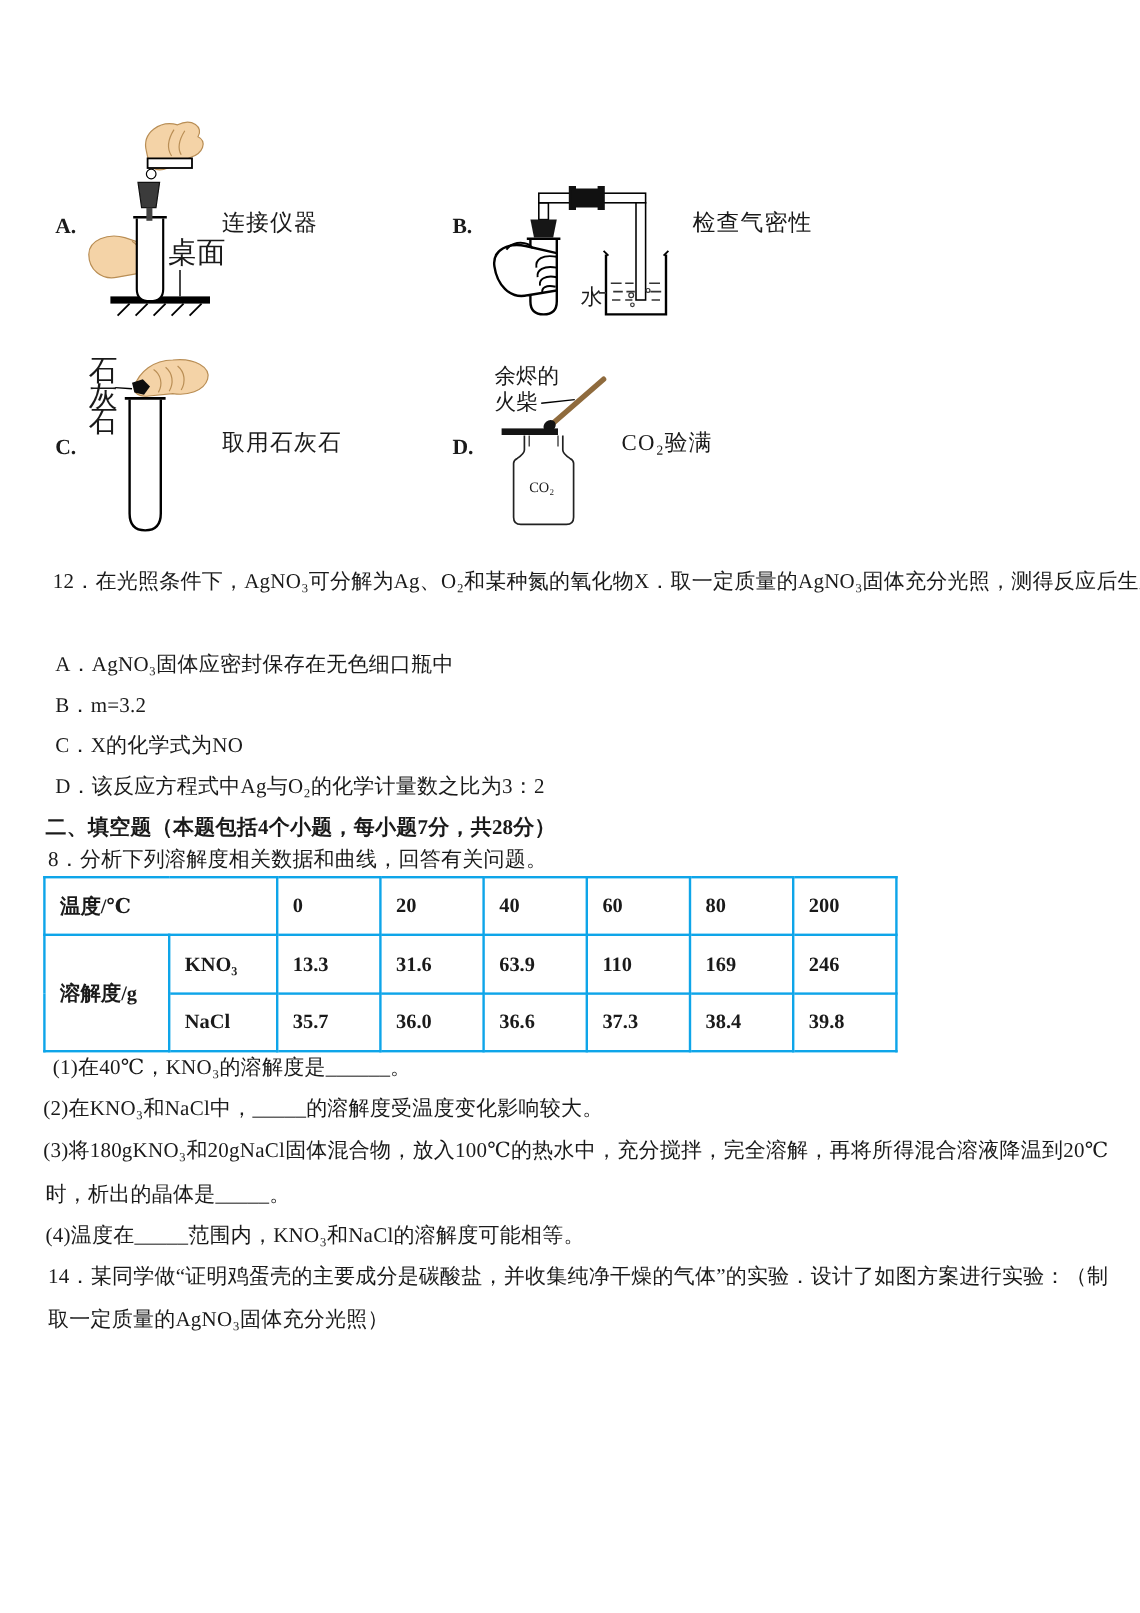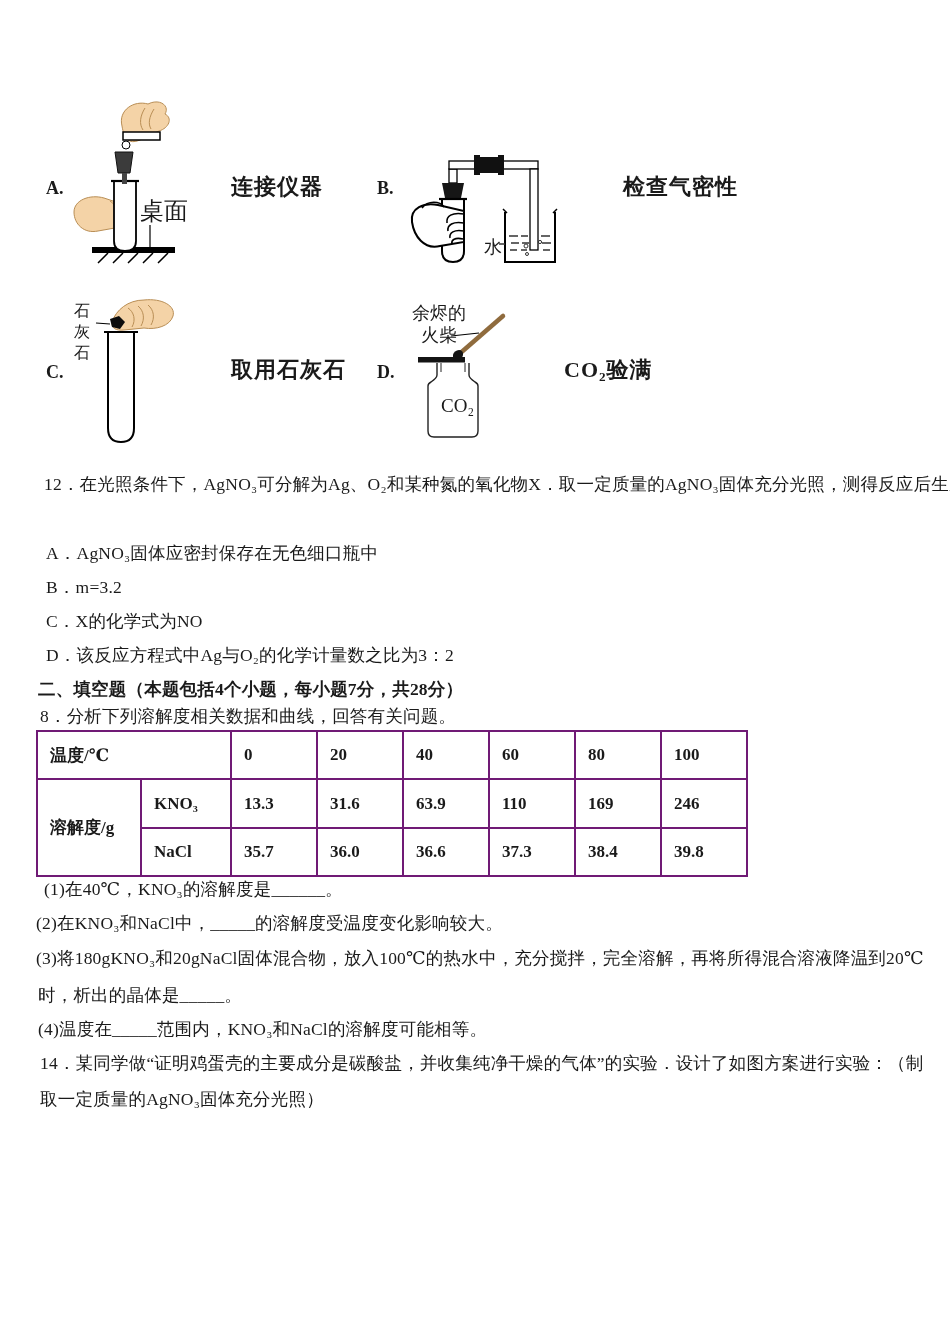--- a/index.html
+++ b/index.html
@@ -18,40 +18,40 @@
     white-space:nowrap;
     letter-spacing:0.2px;
   }
   .lbl{
     position:absolute;
     font-size:18px;
     line-height:22px;
     white-space:nowrap;
   }
   .letter{font-weight:bold;font-size:18px;}
-  .caption{font-weight:bold;font-size:22px;letter-spacing:1px;margin-left:46px;}
+  .caption{font-weight:normal;font-size:19px;letter-spacing:1px;}
   .bold{font-weight:bold;}
   .v-label{
     position:absolute;
     width:20px;
-    font-size:16px;
+    font-size:24px;
     line-height:21px;
     word-break:break-all;
     white-space:normal;
   }
-  .pre{white-space:pre-line;text-align:center;}
+  .pre{white-space:pre-line;}
   .fig{position:absolute;}
   table.sol-table{
     position:absolute;
     left:36px;top:730px;
     border-collapse:collapse;
     table-layout:fixed;
   }
   table.sol-table td{
-    border:2px solid #701a75;
+    border:2px solid #0ea5e9;
     font-weight:bold;
     font-size:17px;
     padding:0 4px 0 12px;
     vertical-align:middle;
     overflow:hidden;
   }
 </style>
 </head>
 <body>
 
@@ -150,21 +150,21 @@
     <rect x="3" y="57" width="47" height="5.5" fill="#141414"></rect>
     <g>
       <path d="M22,63 L22,75 C22,78 19,80 16,82 C14,83 13,84 13,86 L13,131 C13,135 15,137 19,137 L57,137 C61,137 63,135 63,131 L63,86 C63,84 62,83 60,82 C57,80 54,78 54,75 L54,63" fill="#fff" stroke="#222" stroke-width="1.4"></path>
       <path d="M26,63 L26,72 M50,63 L50,72" stroke="#222" stroke-width="1"></path>
     </g>
   </svg>
   <div class="pre lbl" style="left:412px;top:302px;line-height:22px">余烬的
 火柴</div>
   <div class="lbl letter" style="left:377px;top:361px">D.</div>
   <div class="lbl caption" style="left:518px;top:359px">CO₂验满</div>
-  <div class="lbl" style="left:441px;top:395px;font-size:19px">CO₂</div>
+  <div class="lbl" style="left:441px;top:395px;font-size:12px">CO₂</div>
 
   <div class="line" style="left:44px;top:472px">12．在光照条件下，AgNO₃可分解为Ag、O₂和某种氮的氧化物X．取一定质量的AgNO₃固体充分光照，测得反应后生成</div>
   <div class="line" style="left:46px;top:541px">A．AgNO₃固体应密封保存在无色细口瓶中</div>
   <div class="line" style="left:46px;top:575px">B．m=3.2</div>
   <div class="line" style="left:46px;top:609px">C．X的化学式为NO</div>
   <div class="line" style="left:46px;top:643px">D．该反应方程式中Ag与O₂的化学计量数之比为3：2</div>
 
   <div class="line bold" style="left:38px;top:677px">二、填空题（本题包括4个小题，每小题7分，共28分）</div>
   <div class="line" style="left:40px;top:704px">8．分析下列溶解度相关数据和曲线，回答有关问题。</div>
 
@@ -180,21 +180,21 @@
         <col style="width:86px">
     </colgroup>
     <tbody>
         <tr style="height:48px">
       <td colspan="2">温度/℃</td>
       <td>0</td>
       <td>20</td>
       <td>40</td>
       <td>60</td>
       <td>80</td>
-      <td>100</td>
+      <td>200</td>
     </tr>
     <tr style="height:49px">
       <td rowspan="2">溶解度/g</td>
       <td>KNO₃</td>
       <td>13.3</td>
       <td>31.6</td>
       <td>63.9</td>
       <td>110</td>
       <td>169</td>
       <td>246</td>

